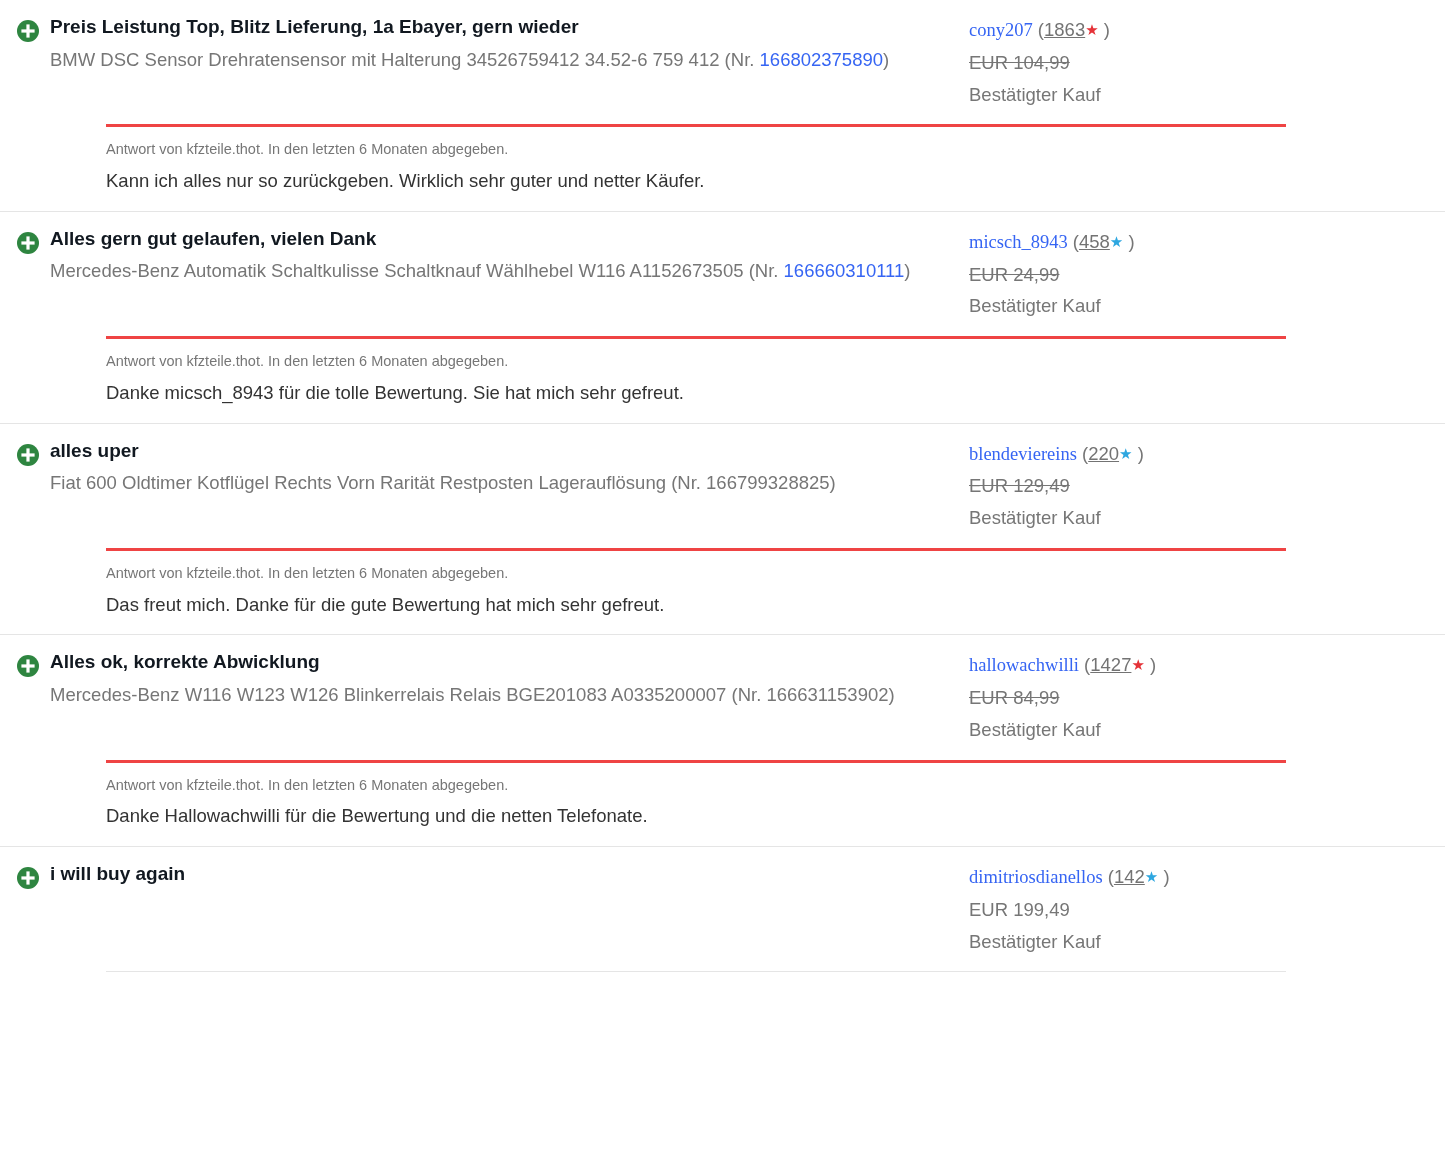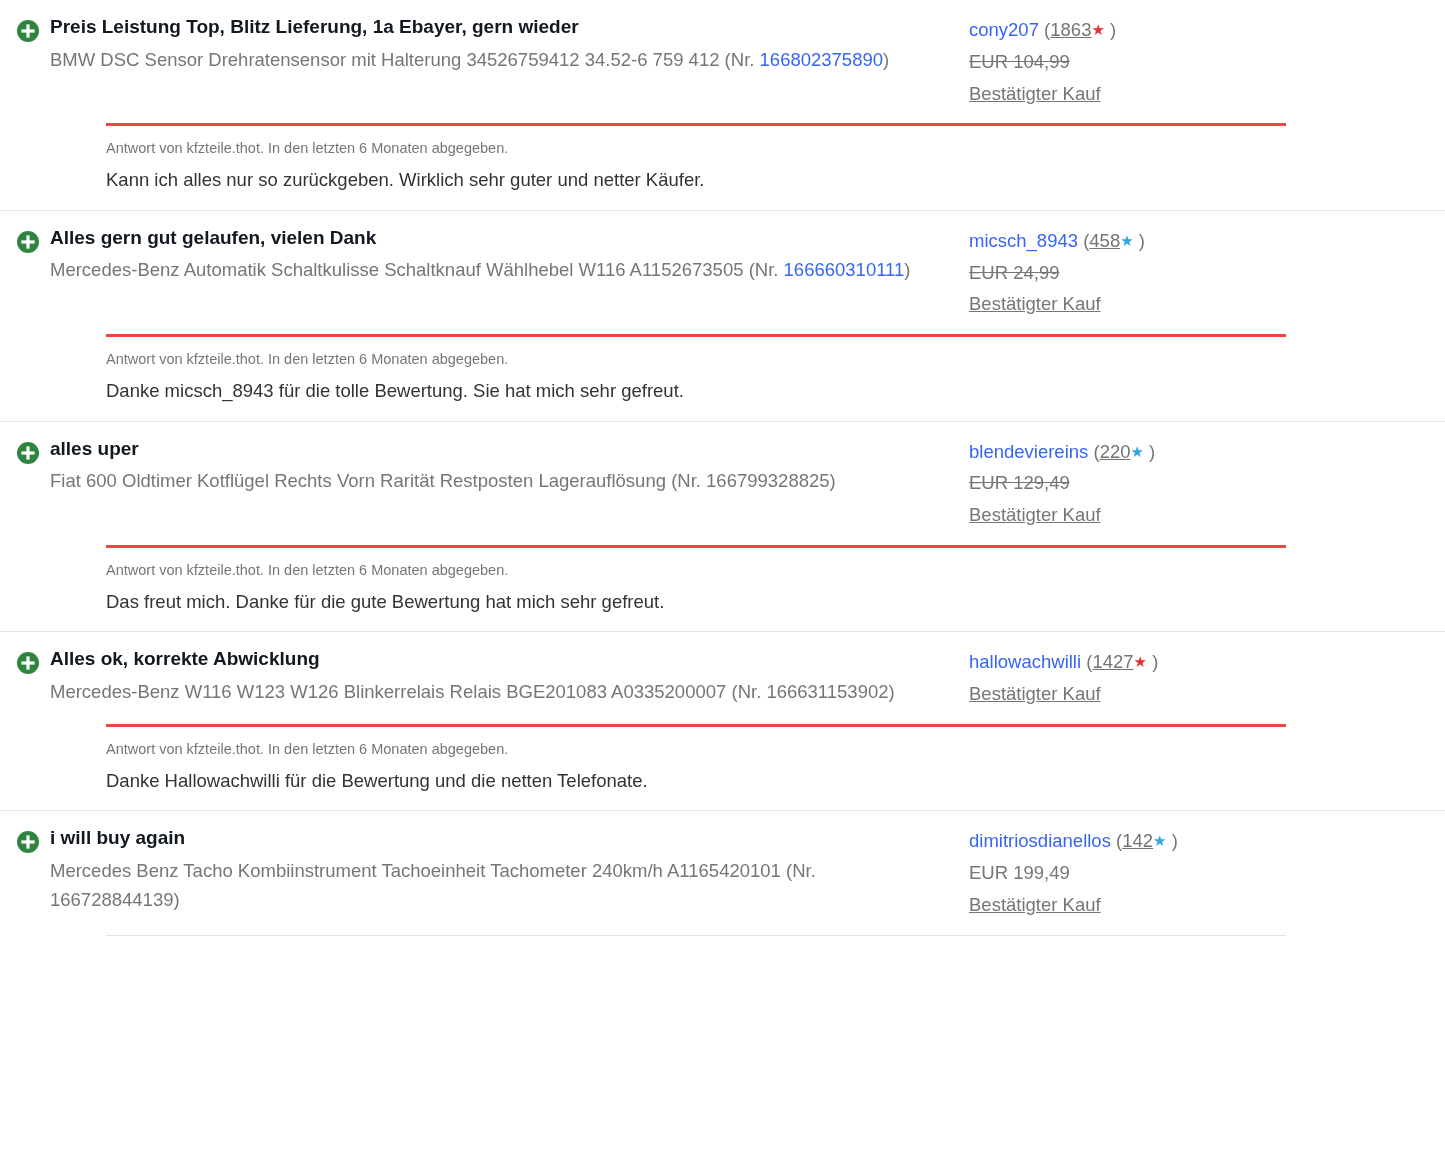--- a/index.html
+++ b/index.html
@@ -80,20 +80,21 @@
   .meta-buyer {
     font-size: 18.5px;
     line-height: 1.5;
     color: #767676;
     margin-bottom: 4px;
     white-space: nowrap;
   }
   .meta-buyer .buyer-name {
     color: #3665f3;
     text-decoration: none;
+    font-family: Liberation Serif, serif;
   }
   .meta-buyer .score {
     color: #737373;
   }
   .meta-buyer .paren {
     color: #767676;
   }
   .star {
     display: inline-block;
     font-size: 15px;
@@ -111,21 +112,20 @@
     margin-bottom: 4px;
   }
   .meta-price.struck {
     text-decoration: line-through;
   }
 
   .meta-purchase {
     font-size: 18.5px;
     color: #767676;
     line-height: 1.5;
-    text-decoration: underline;
   }
 
   .reply-block {
     margin: 10px 16px 16px 106px;
     border-top: 3px solid #ef4444;
     padding-top: 12px;
     max-width: 1180px;
   }
   .reply-header {
     font-size: 14.5px;
@@ -229,40 +229,40 @@
             <rect x="10.4" y="5.4" width="3.2" height="13.2" fill="#ffffff"></rect>
             <rect x="5.4" y="10.4" width="13.2" height="3.2" fill="#ffffff"></rect>
           </svg>
         </div>
         <div class="entry-body">
           <div class="entry-title">Alles ok, korrekte Abwicklung</div>
           <div class="entry-item"><span>Mercedes-Benz W116 W123 W126 Blinkerrelais Relais BGE201083 A0335200007</span> <span class="item-plain"> (Nr. </span><span class="item-plain">166631153902</span><span class="item-plain">)</span></div>
         </div>
         <div class="entry-meta">
           <div class="meta-buyer"><a class="buyer-name" href="#">hallowachwilli</a><span class="paren"> (</span><a class="score" href="#">1427</a><span class="star star-red">★</span><span class="paren"> )</span></div>
+          <div class="meta-price struck">EUR 84,99</div>
           <div class="meta-purchase">Bestätigter Kauf</div>
         </div>
       </div>
       <div class="reply-block">
         <div class="reply-header">Antwort von kfzteile.thot. In den letzten 6 Monaten abgegeben.</div>
         <div class="reply-text">Danke Hallowachwilli für die Bewertung und die netten Telefonate.</div>
       </div>
     </div>
     <div class="feedback-entry entry-last">
       <div class="entry-main">
         <div class="rating-icon">
           <svg width="24" height="24" viewBox="0 0 24 24" aria-hidden="true">
             <circle cx="12" cy="12" r="11" fill="#2e8540"></circle>
             <rect x="10.4" y="5.4" width="3.2" height="13.2" fill="#ffffff"></rect>
             <rect x="5.4" y="10.4" width="13.2" height="3.2" fill="#ffffff"></rect>
           </svg>
         </div>
         <div class="entry-body">
           <div class="entry-title">i will buy again</div>
-          <div class="entry-item"><span>Mercedes Benz Tacho Kombiinstrument Tachoeinheit Tachometer 240km/h A1165420101</span> <span class="item-plain"> (Nr. </span><span class="item-plain">166728844139</span><span class="item-plain">)</span></div>
         </div>
         <div class="entry-meta">
           <div class="meta-buyer"><a class="buyer-name" href="#">dimitriosdianellos</a><span class="paren"> (</span><a class="score" href="#">142</a><span class="star star-blue">★</span><span class="paren"> )</span></div>
           <div class="meta-price">EUR 199,49</div>
           <div class="meta-purchase">Bestätigter Kauf</div>
         </div>
       </div>
       <div class="reply-block">
         <div class="reply-header"></div>
         <div class="reply-text"></div>

